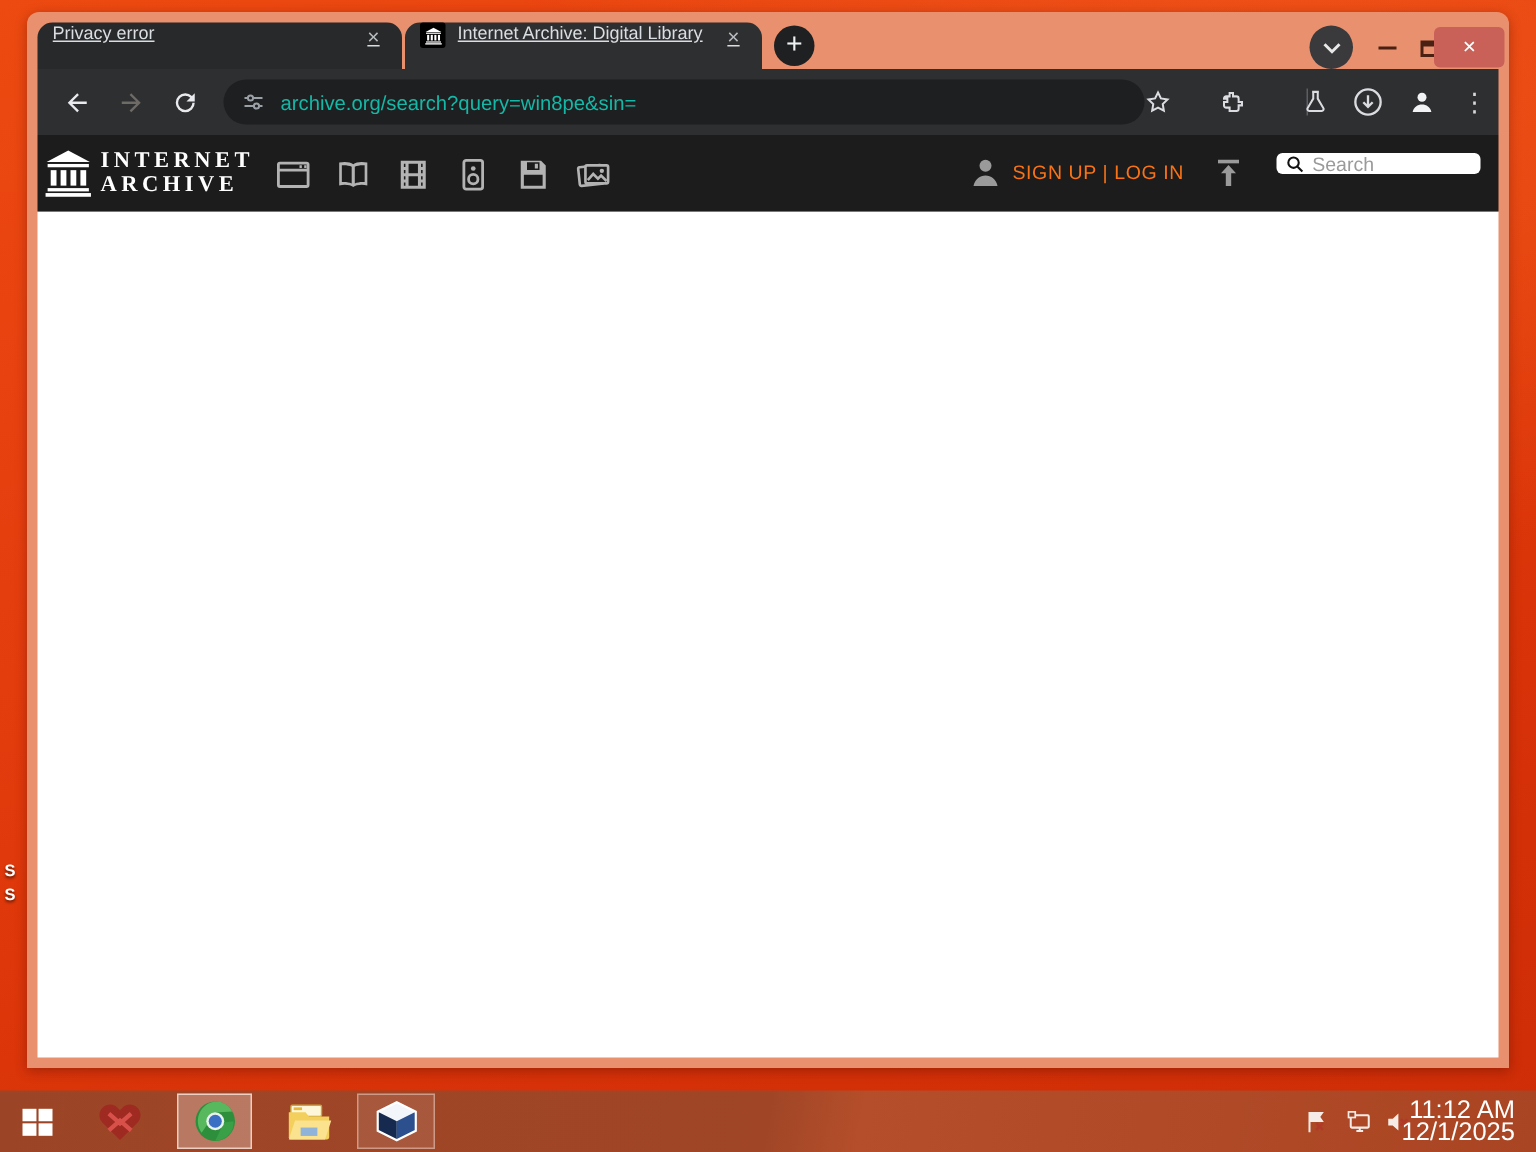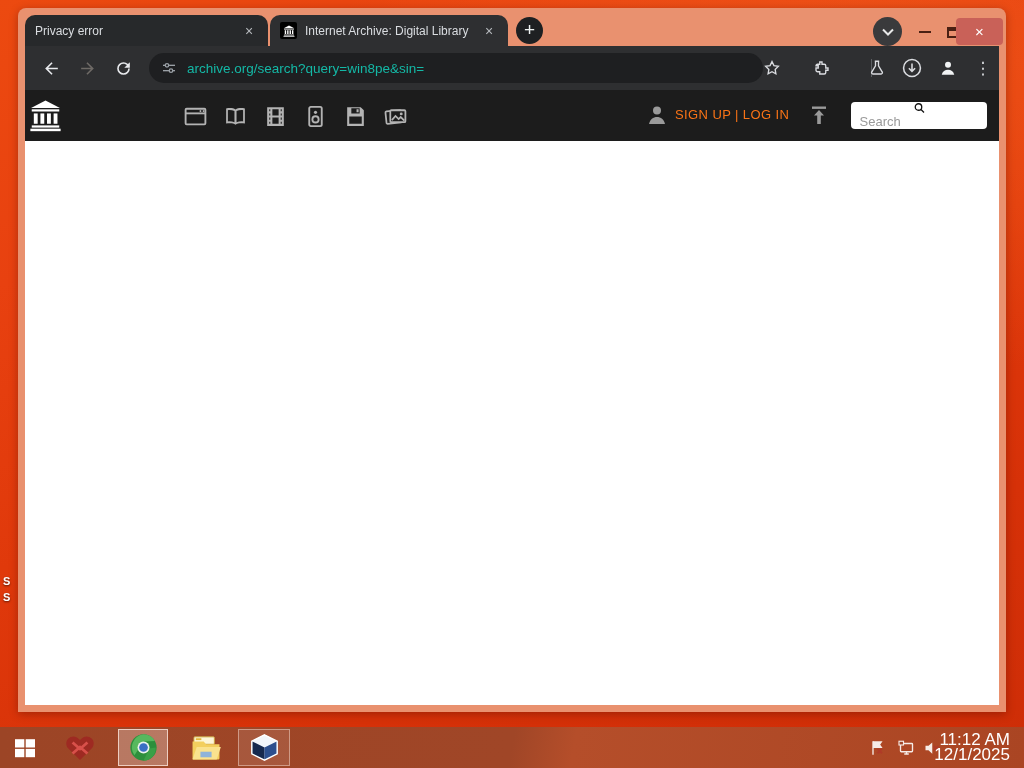--- a/index.html
+++ b/index.html
@@ -15,21 +15,21 @@
   
   .desk-frag { position:absolute; color:#fff; font-size:11px; font-weight:bold;
     text-shadow:0 1px 2px rgba(0,0,0,.6); }
 
   
   .bwin { position:absolute; left:18px; top:8px; width:988px; height:704px;
     background:#e9916f; border-radius:8px 8px 0 0; box-shadow:0 2px 8px rgba(60,10,0,.35); }
 
   .tabstrip { position:relative; height:38px; }
   .tab { position:absolute; top:7px; height:31px; background:#27292b; border-radius:10px 10px 0 0;
-    display:flex; align-items:center; padding:0 10px; color:#dadde1; font-size:12px; }
+    display:flex; padding:0 10px; color:#dadde1; font-size:12px;text-decoration:underline; }
   .tab.active { background:#2e2f31; }
   .tab-title { flex:1; white-space:nowrap; overflow:hidden; text-overflow:ellipsis; }
   .tab-close { width:18px; height:18px; display:flex; align-items:center; justify-content:center;
     color:#b7babe; font-size:14px; margin-left:6px; flex:0 0 auto; }
   .favicon { width:17px; height:17px; background:#000; border-radius:2px; margin-right:8px;
     display:flex; align-items:center; justify-content:center; flex:0 0 auto; }
   .newtab { position:absolute; left:498px; top:9px; width:27px; height:27px; border-radius:50%;
     background:#1e2022; color:#eef3f2; font-size:19px; line-height:25px; text-align:center; }
 
   .winctl-search { position:absolute; left:855px; top:9px; width:29px; height:29px; border-radius:50%;
@@ -58,22 +58,22 @@
   
   .webpage { width:974px; height:615px; display:flex; flex-direction:column; }
   .ia-header { position:relative; height:51px; background:#1c1c1c; flex:0 0 auto; }
   .ia-logotext { position:absolute; left:42px; top:9px; color:#fff; font-family:"Liberation Serif", serif;
     font-weight:bold; font-size:15px; letter-spacing:3px; line-height:16px; white-space:nowrap; }
   .media-ic { position:absolute; top:13px; width:26px; height:26px; transform:translateX(-50%);
     display:flex; align-items:center; justify-content:center; }
   .ia-auth { position:absolute; left:650px; top:17px; color:#f97316; font-size:13px; letter-spacing:.4px; white-space:nowrap; }
   .ia-person { position:absolute; left:620px; top:13px; }
   .ia-upload { position:absolute; left:782px; top:13px; }
-  .ia-search { position:absolute; left:826px; top:12px; width:136px; height:27px; background:#fff;
-    border-radius:4px; display:flex; align-items:center; padding:0 6px;flex-direction:column; }
+  .ia-search { position:absolute; left:826px; top:12px; width:136px; height:14px; background:#fff;
+    border-radius:4px; display:flex; align-items:center; padding:0 6px; }
   .ia-search input { border:none; outline:none; width:100%; font-size:13px; color:#333; margin-left:5px;
     font-family:"Liberation Sans", sans-serif; background:transparent; }
   .ia-search input::placeholder { color:#9a9a9a; }
 
   .ia-nav { position:relative; height:35px; background:#3a3a3a; flex:0 0 auto; }
   .nav-item { position:absolute; top:0; height:35px; transform:translateX(-50%);
     display:flex; align-items:center; color:#cccccc; font-size:11.5px; letter-spacing:.6px; white-space:nowrap; }
   .nav-heart { color:#e03a3a; font-size:11px; margin-left:6px; }
 
   .white-area { flex:1; background:#ffffff; }
@@ -203,20 +203,24 @@
                 <path d="M12 1 1.5 6.5h21L12 1z"></path>
                 <rect x="2" y="7.5" width="20" height="1.6"></rect>
                 <rect x="3.5" y="10.5" width="2.8" height="7.5"></rect>
                 <rect x="8.3" y="10.5" width="2.8" height="7.5"></rect>
                 <rect x="13.1" y="10.5" width="2.8" height="7.5"></rect>
                 <rect x="17.9" y="10.5" width="2.8" height="7.5"></rect>
                 <rect x="2" y="19.2" width="20" height="1.6"></rect>
                 <rect x="1" y="21.6" width="22" height="1.8"></rect>
               </svg>
           </div>
+          <div class="ia-logotext">
+            <div>INTERNET</div>
+            <div>ARCHIVE</div>
+          </div>
 
           <div class="media-ic" style="left:170px;">
             <svg width="25" height="25" viewBox="0 0 24 24" fill="none" stroke="#b3b3b3" stroke-width="1.8">
                 <rect x="2.5" y="4.5" width="19" height="15" rx="1"></rect>
                 <line x1="2.5" y1="9" x2="21.5" y2="9"></line>
                 <line x1="16" y1="6.8" x2="17.5" y2="6.8"></line>
                 <line x1="19" y1="6.8" x2="20.5" y2="6.8"></line>
               </svg>
           </div>
           <div class="media-ic" style="left:210px;">

